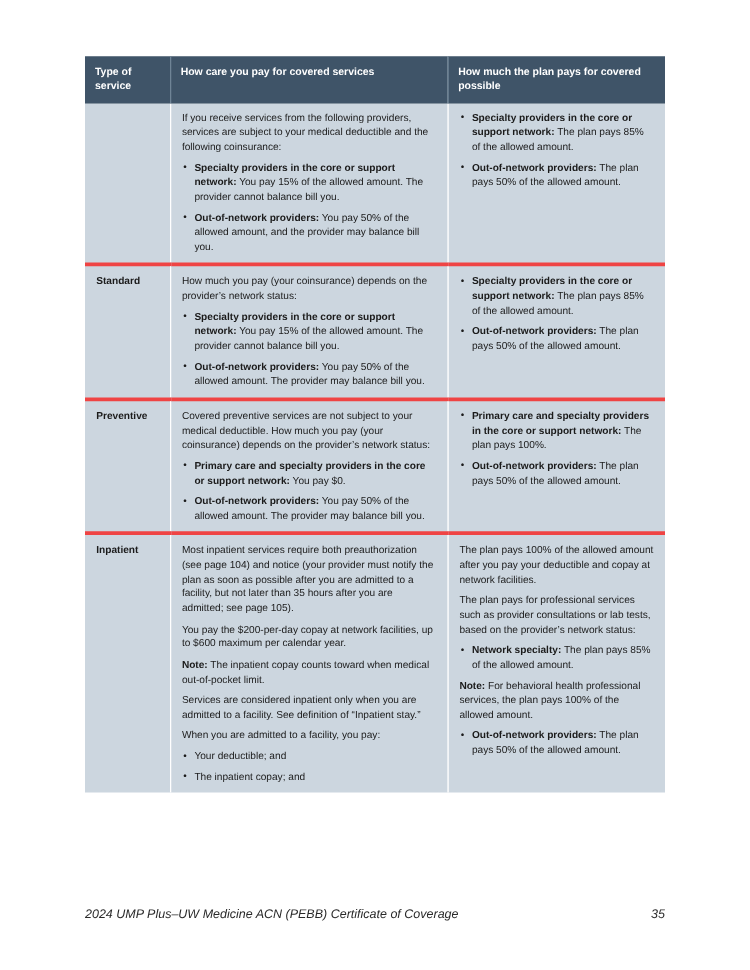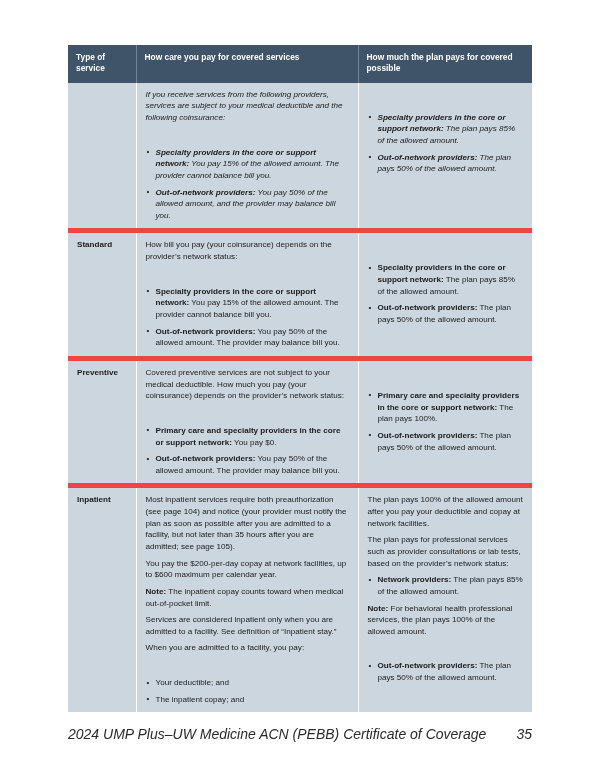--- a/index.html
+++ b/index.html
@@ -46,42 +46,42 @@
     vertical-align: top;
     padding: 7px 8px 8px 8px;
     border-right: 1px solid #6f8496;
   }
   .benefits-table thead th:last-child { border-right: none; }
 
   .benefits-table td {
     background: #ccd6df;
     vertical-align: top;
     padding: 6px 9px 7px 9px;
-    border-top: 5px solid #ef4444;
+    border-top: 3px solid #ef4444;
     border-right: 1px solid #ffffff;
   }
   .benefits-table td:last-child { border-right: none; }
-  .benefits-table tbody tr:first-child td { border-top: none; font-style: italic; }
+  .benefits-table tbody tr:first-child td { border-top: none; }
 
   .cell-type {
     font-weight: bold;
     font-size: 8.1px;
   }
 
   .cell p {
     margin: 0 0 5px 0;
   }
   .cell p:last-child { margin-bottom: 0; }
 
   .cell ul {
     margin: 0 0 5px 0;
     padding: 0;
     list-style: none;
   }
-  .cell ul:last-child { margin-bottom: 0; margin-top: 23px; }
+  .cell ul:last-child { margin-bottom: 0; }
   .cell li {
     position: relative;
     padding-left: 10px;
     margin-bottom: 5px;
   }
   .cell li:last-child { margin-bottom: 0; }
   .cell li::before {
     content: "\2022";
     position: absolute;
     left: 1px;
@@ -93,21 +93,21 @@
 
   .footer {
     position: absolute;
     left: 68px;
     top: 726px;
     width: 464px;
     display: flex;
     justify-content: space-between;
     align-items: baseline;
     font-style: italic;
-    font-size: 14px;
+    font-size: 10px;
     color: #2a2a2a;
   }
   .footer .page-num { font-style: italic; }
 </style>
 </head>
 <body>
 
 <div class="page">
 
   <table class="benefits-table">
@@ -138,21 +138,21 @@
           <ul>
             <li><b>Specialty providers in the core or support network:</b><span> The plan pays 85% of the allowed amount.</span></li>
             <li><b>Out-of-network providers:</b><span> The plan pays 50% of the allowed amount.</span></li>
           </ul>
         </td>
       </tr>
 
       <tr>
         <td class="cell-type">Standard</td>
         <td class="cell">
-          <p>How bill you pay (your coinsurance) depends on the provider’s network status:</p>
+          <p>How much you pay (your coinsurance) depends on the provider’s network status:</p>
           <ul>
             <li><b>Specialty providers in the core or support network:</b><span> You pay 15% of the allowed amount. The provider cannot balance bill you.</span></li>
             <li><b>Out-of-network providers:</b><span> You pay 50% of the allowed amount. The provider may balance bill you.</span></li>
           </ul>
         </td>
         <td class="cell">
           <ul>
             <li><b>Specialty providers in the core or support network:</b><span> The plan pays 85% of the allowed amount.</span></li>
             <li><b>Out-of-network providers:</b><span> The plan pays 50% of the allowed amount.</span></li>
           </ul>
@@ -186,21 +186,21 @@
           <p>When you are admitted to a facility, you pay:</p>
           <ul>
             <li><b></b><span>Your deductible; and</span></li>
             <li><b></b><span>The inpatient copay; and</span></li>
           </ul>
         </td>
         <td class="cell">
           <p>The plan pays 100% of the allowed amount after you pay your deductible and copay at network facilities.</p>
           <p>The plan pays for professional services such as provider consultations or lab tests, based on the provider’s network status:</p>
           <ul>
-            <li><b>Network providers:</b><span> The plan pays 85% of the allowed amount.</span></li>
+            <li><b>Network specialty:</b><span> The plan pays 85% of the allowed amount.</span></li>
           </ul>
           <p><b>Note:</b><span> For behavioral health professional services, the plan pays 100% of the allowed amount.</span></p>
           <ul>
             <li><b>Out-of-network providers:</b><span> The plan pays 50% of the allowed amount.</span></li>
           </ul>
         </td>
       </tr>
 
     </tbody>
   </table>

